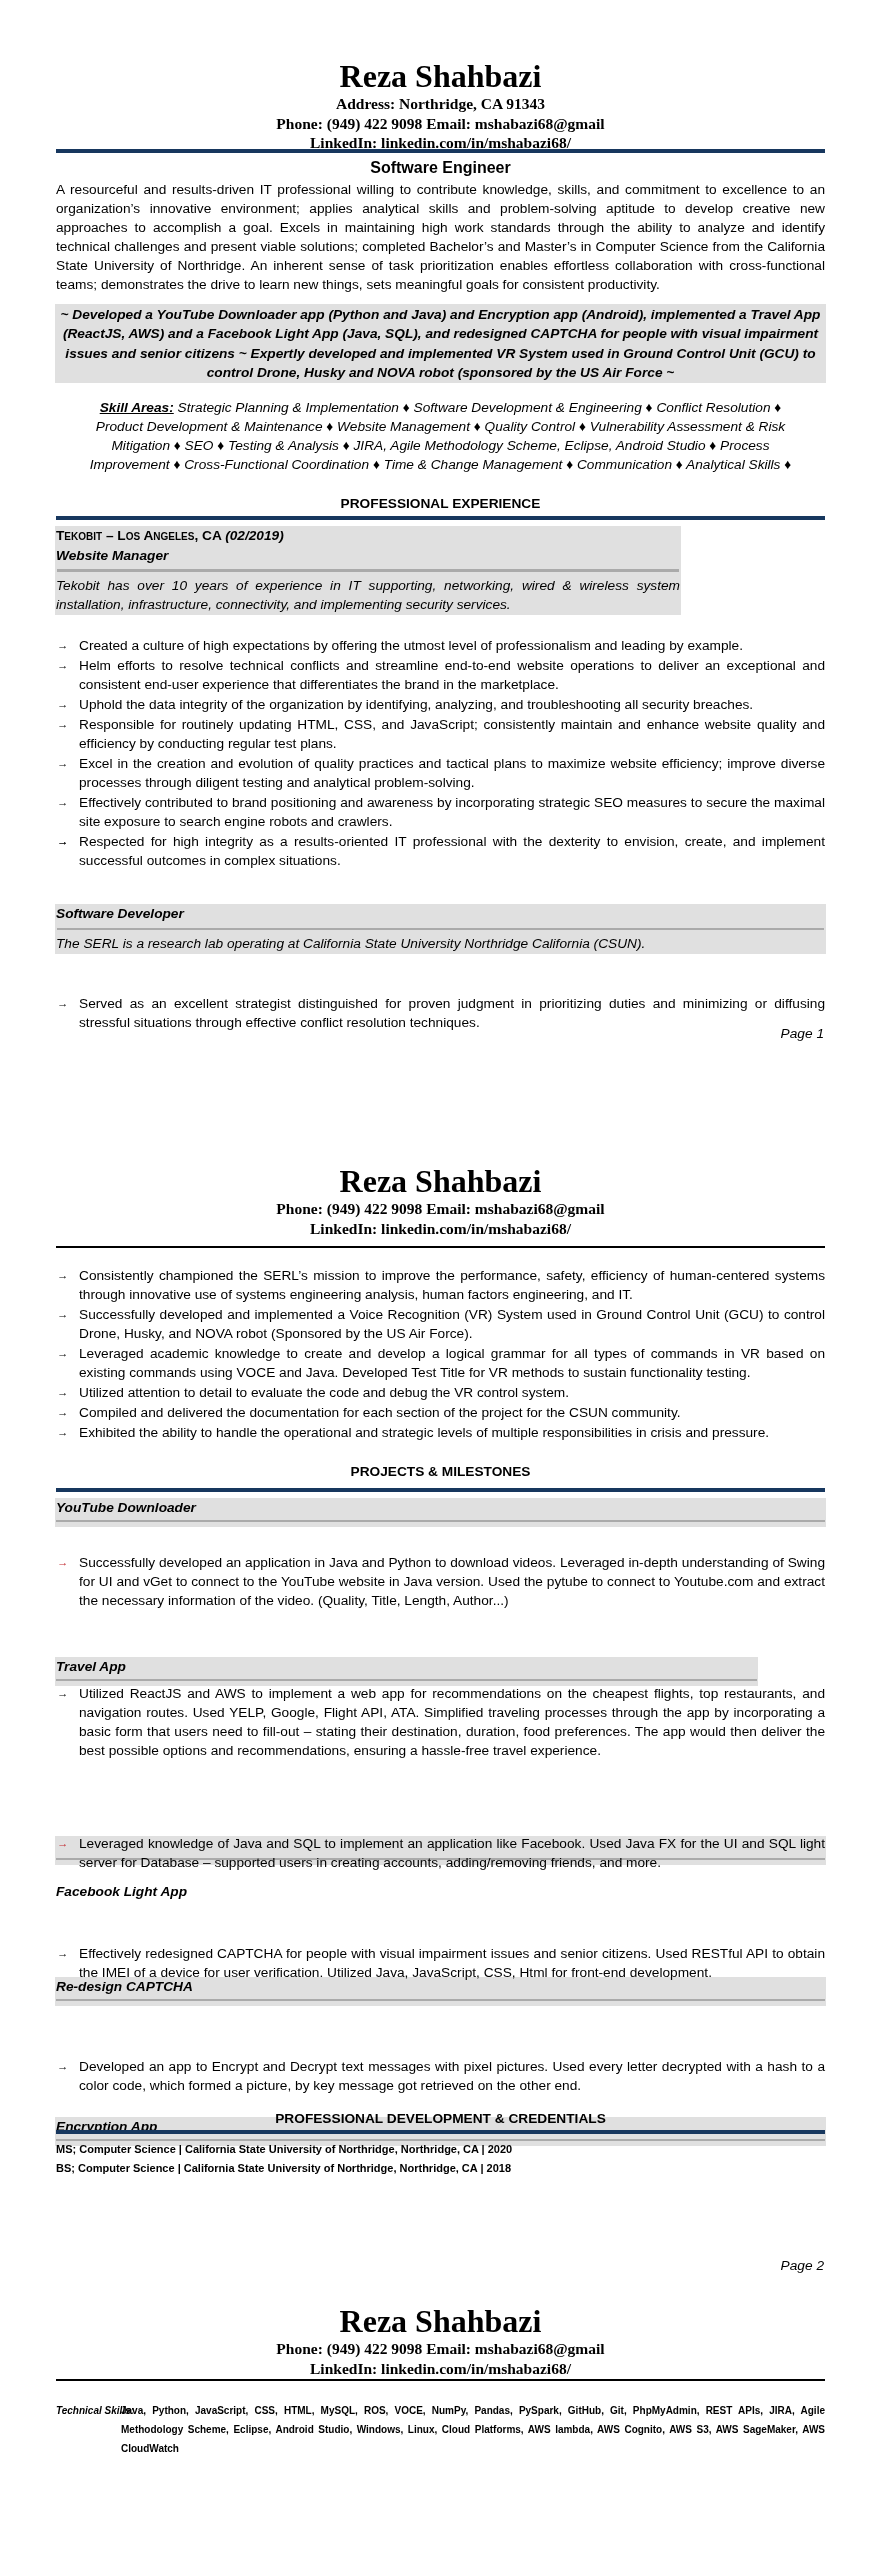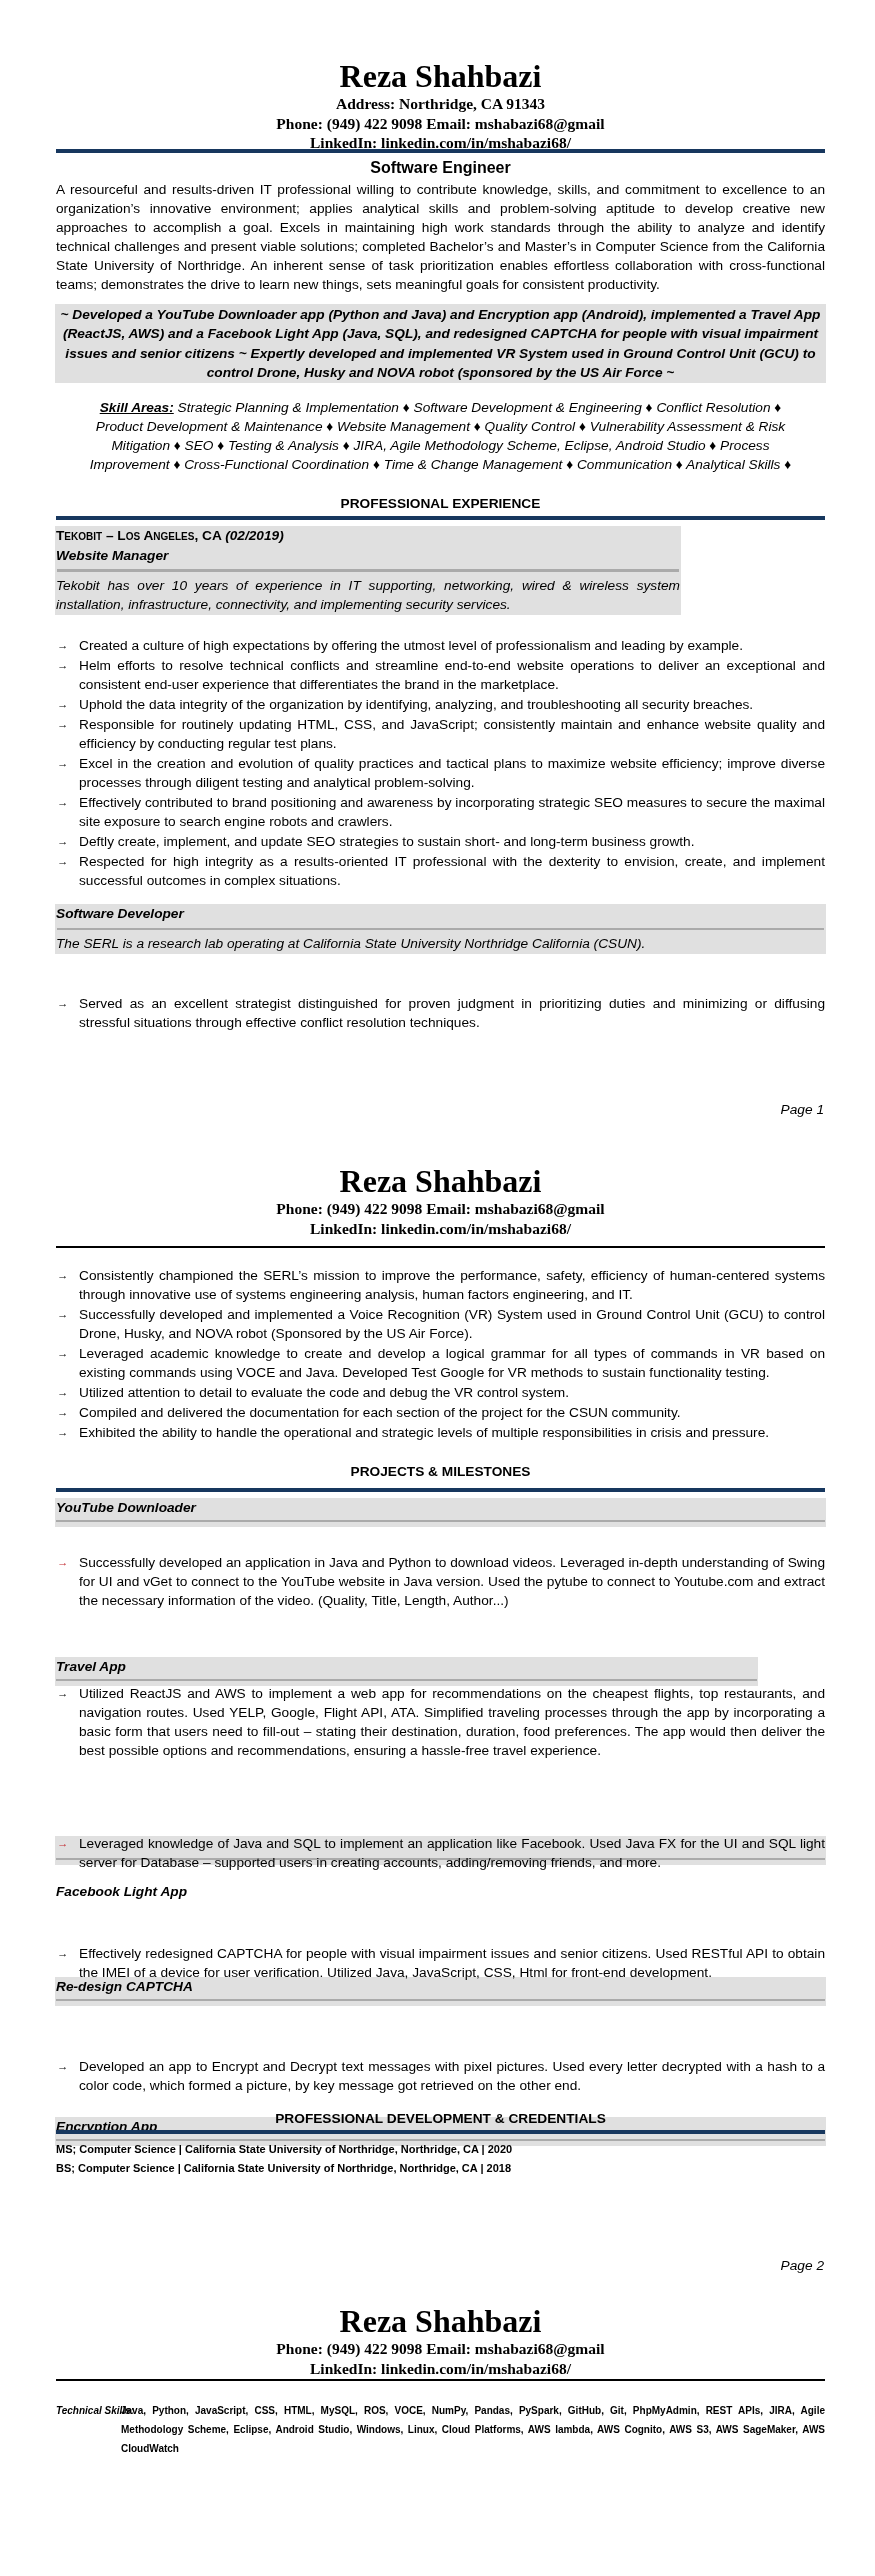--- a/index.html
+++ b/index.html
@@ -81,49 +81,49 @@
     <div class="desc">Tekobit has over 10 years of experience in IT supporting, networking, wired &amp; wireless system installation, infrastructure, connectivity, and implementing security services.</div>
   </div>
 
   <ul class="content bullets" style="top:636px;">
     <li><span class="arrow">→</span><span>Created a culture of high expectations by offering the utmost level of professionalism and leading by example.</span></li>
     <li><span class="arrow">→</span><span>Helm efforts to resolve technical conflicts and streamline end-to-end website operations to deliver an exceptional and consistent end-user experience that differentiates the brand in the marketplace.</span></li>
     <li><span class="arrow">→</span><span>Uphold the data integrity of the organization by identifying, analyzing, and troubleshooting all security breaches.</span></li>
     <li><span class="arrow">→</span><span>Responsible for routinely updating HTML, CSS, and JavaScript; consistently maintain and enhance website quality and efficiency by conducting regular test plans.</span></li>
     <li><span class="arrow">→</span><span>Excel in the creation and evolution of quality practices and tactical plans to maximize website efficiency; improve diverse processes through diligent testing and analytical problem-solving.</span></li>
     <li><span class="arrow">→</span><span>Effectively contributed to brand positioning and awareness by incorporating strategic SEO measures to secure the maximal site exposure to search engine robots and crawlers.</span></li>
-    <li><span class="arrow">→</span><span>Deftly create, implement, and update SEO strategies to sustain short- and long-term business growth.</span></li>
+    <li><span class="arrow">→</span></li>
     <li><span class="arrow">→</span><span>Respected for high integrity as a results-oriented IT professional with the dexterity to envision, create, and implement successful outcomes in complex situations.</span></li>
   </ul>
 
   <div class="content job" style="top:904px; left:55px; width:771px; padding:0 1px;">
     <div class="role">Software Developer</div>
     <div class="sep"></div>
     <div class="desc">The SERL is a research lab operating at California State University Northridge California (CSUN).</div>
   </div>
 
   <ul class="content bullets" style="top:994px;">
     <li><span class="arrow">→</span><span>Served as an excellent strategist distinguished for proven judgment in prioritizing duties and minimizing or diffusing stressful situations through effective conflict resolution techniques.</span></li>
   </ul>
 
-  <div class="pagenum" style="top:1102px;">Page 1</div>
+  <div class="pagenum" style="top:1026px;">Page 1</div>
 </div>
 
 <div class="page" style="top:1133px;">
   <div class="content hdr" style="top:30px;">
     <div class="name">Reza Shahbazi</div>
     <div class="line">Phone: (949) 422 9098 Email: mshabazi68@gmail</div>
     <div class="line">LinkedIn: linkedin.com/in/mshabazi68/</div>
   </div>
   <div class="content rule-black" style="top:113px;"></div>
 
   <ul class="content bullets" style="top:133px;">
     <li><span class="arrow">→</span><span>Consistently championed the SERL’s mission to improve the performance, safety, efficiency of human-centered systems through innovative use of systems engineering analysis, human factors engineering, and IT.</span></li>
     <li><span class="arrow">→</span><span>Successfully developed and implemented a Voice Recognition (VR) System used in Ground Control Unit (GCU) to control Drone, Husky, and NOVA robot (Sponsored by the US Air Force).</span></li>
-    <li><span class="arrow">→</span><span>Leveraged academic knowledge to create and develop a logical grammar for all types of commands in VR based on existing commands using VOCE and Java. Developed Test Google for VR methods to sustain functionality testing.</span></li>
+    <li><span class="arrow">→</span><span>Leveraged academic knowledge to create and develop a logical grammar for all types of commands in VR based on existing commands using VOCE and Java. Developed Test Title for VR methods to sustain functionality testing.</span></li>
     <li><span class="arrow">→</span><span>Utilized attention to detail to evaluate the code and debug the VR control system.</span></li>
     <li><span class="arrow">→</span><span>Compiled and delivered the documentation for each section of the project for the CSUN community.</span></li>
     <li><span class="arrow">→</span><span>Exhibited the ability to handle the operational and strategic levels of multiple responsibilities in crisis and pressure.</span></li>
   </ul>
 
   <div class="content section-h" style="top:330px;">PROJECTS &amp; MILESTONES</div>
   <div class="content rule-blue" style="top:355px;"></div>
 
   <div class="content proj" style="top:365px; left:55px; width:771px; padding:0 1px;">
     <div class="pt" style="left:1px;">YouTube Downloader</div>

